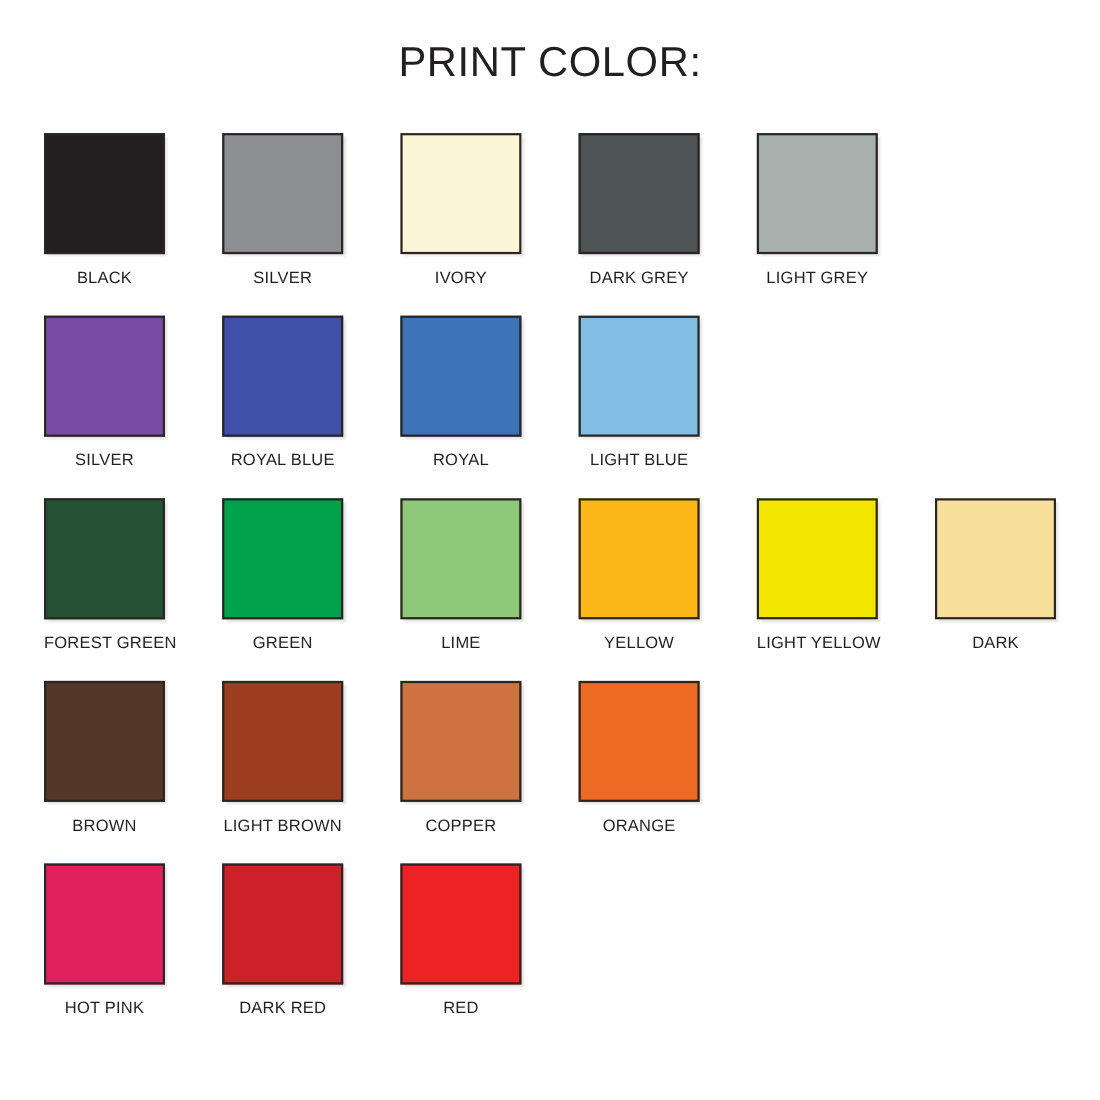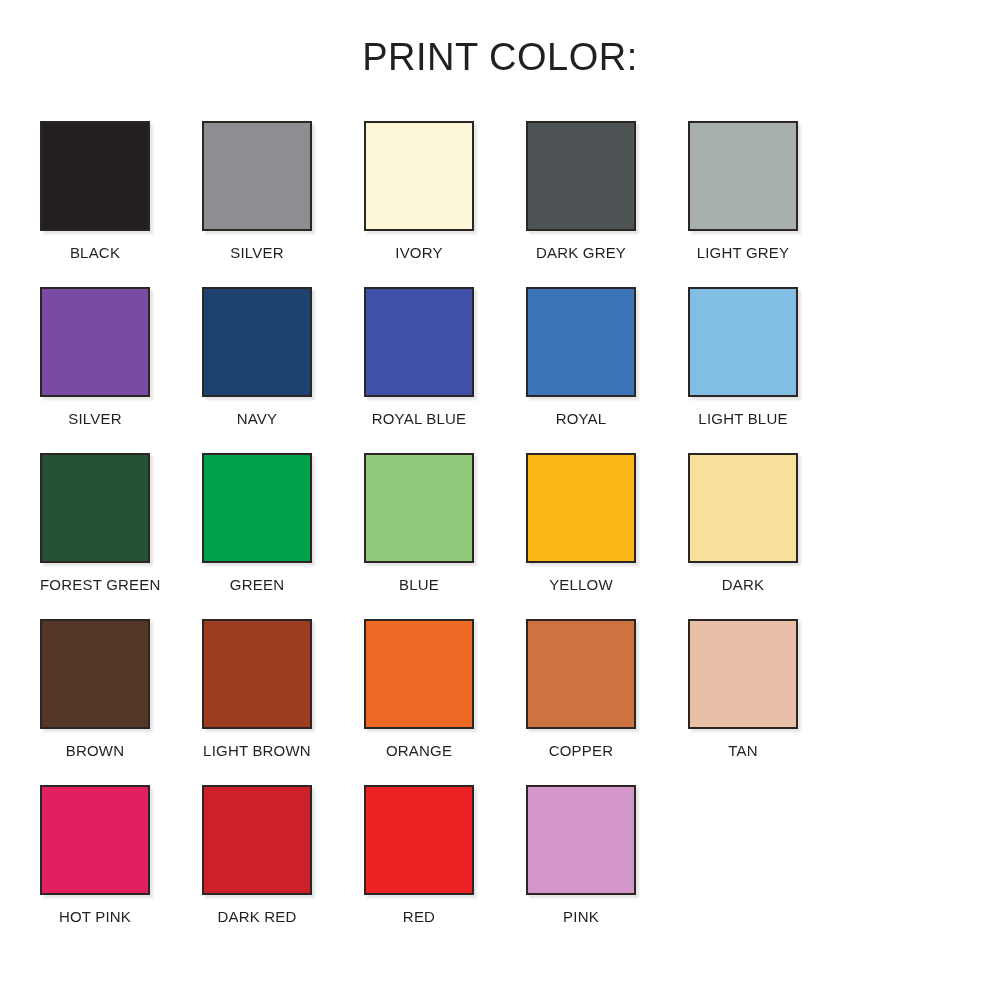--- a/index.html
+++ b/index.html
@@ -105,24 +105,20 @@
           <div class="chip" style="background: rgb(167, 176, 172);"></div>
           <div class="chip-label">LIGHT GREY</div>
         </div>
       </div>
       <div class="swatch-row">
         <div class="swatch-cell">
           <div class="chip" style="background: rgb(122, 75, 165);"></div>
           <div class="chip-label">SILVER</div>
         </div>
         <div class="swatch-cell">
-          <div class="chip" style="background: rgb(29, 66, 112);"></div>
-          <div class="chip-label">NAVY</div>
-        </div>
-        <div class="swatch-cell">
           <div class="chip" style="background: rgb(64, 80, 168);"></div>
           <div class="chip-label">ROYAL BLUE</div>
         </div>
         <div class="swatch-cell">
           <div class="chip" style="background: rgb(61, 116, 184);"></div>
           <div class="chip-label">ROYAL</div>
         </div>
         <div class="swatch-cell">
           <div class="chip" style="background: rgb(130, 189, 228);"></div>
           <div class="chip-label">LIGHT BLUE</div>
@@ -133,68 +129,64 @@
         <div class="swatch-cell">
           <div class="chip" style="background: rgb(37, 82, 52);"></div>
           <div class="chip-label">FOREST GREEN</div>
         </div>
         <div class="swatch-cell">
           <div class="chip" style="background: rgb(0, 161, 75);"></div>
           <div class="chip-label">GREEN</div>
         </div>
         <div class="swatch-cell">
           <div class="chip" style="background: rgb(143, 200, 120);"></div>
-          <div class="chip-label">BLUE</div>
+          <div class="chip-label">LIME</div>
         </div>
         <div class="swatch-cell">
           <div class="chip" style="background: rgb(251, 183, 24);"></div>
           <div class="chip-label">YELLOW</div>
+        </div>
+        <div class="swatch-cell">
+          <div class="chip" style="background: rgb(242, 229, 0);"></div>
+          <div class="chip-label">LIGHT YELLOW</div>
         </div>
         <div class="swatch-cell">
           <div class="chip" style="background: rgb(249, 224, 154);"></div>
           <div class="chip-label">DARK</div>
         </div>
       </div>
       <div class="swatch-row">
         <div class="swatch-cell">
           <div class="chip" style="background: rgb(84, 55, 38);"></div>
           <div class="chip-label">BROWN</div>
         </div>
         <div class="swatch-cell">
           <div class="chip" style="background: rgb(156, 61, 32);"></div>
           <div class="chip-label">LIGHT BROWN</div>
         </div>
         <div class="swatch-cell">
-          <div class="chip" style="background: rgb(236, 106, 35);"></div>
-          <div class="chip-label">ORANGE</div>
-        </div>
-        <div class="swatch-cell">
           <div class="chip" style="background: rgb(204, 115, 64);"></div>
           <div class="chip-label">COPPER</div>
         </div>
         <div class="swatch-cell">
-          <div class="chip" style="background: rgb(232, 192, 168);"></div>
-          <div class="chip-label">TAN</div>
+          <div class="chip" style="background: rgb(236, 106, 35);"></div>
+          <div class="chip-label">ORANGE</div>
         </div>
         <div class="swatch-cell empty"></div>
       </div>
       <div class="swatch-row">
         <div class="swatch-cell">
           <div class="chip" style="background: rgb(224, 32, 95);"></div>
           <div class="chip-label">HOT PINK</div>
         </div>
         <div class="swatch-cell">
           <div class="chip" style="background: rgb(205, 33, 41);"></div>
           <div class="chip-label">DARK RED</div>
         </div>
         <div class="swatch-cell">
           <div class="chip" style="background: rgb(237, 34, 36);"></div>
           <div class="chip-label">RED</div>
         </div>
-        <div class="swatch-cell">
-          <div class="chip" style="background: rgb(211, 150, 200);"></div>
-          <div class="chip-label">PINK</div>
-        </div>
         <div class="swatch-cell empty"></div>
       </div>
     </div>
 
 </div>
 
 </body></html>

